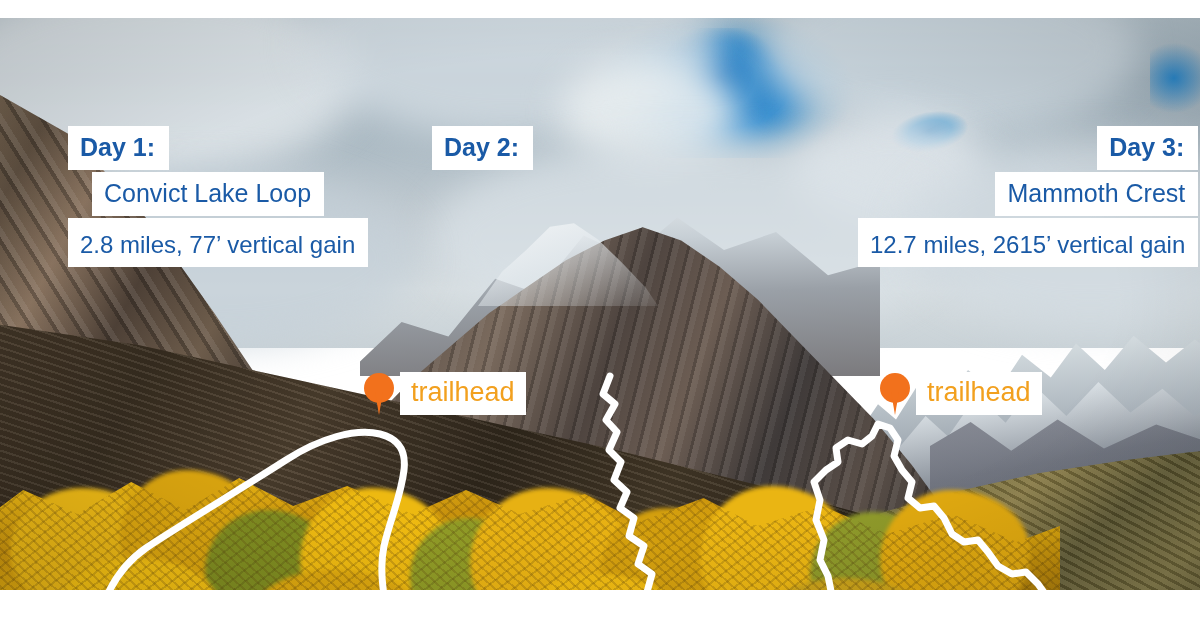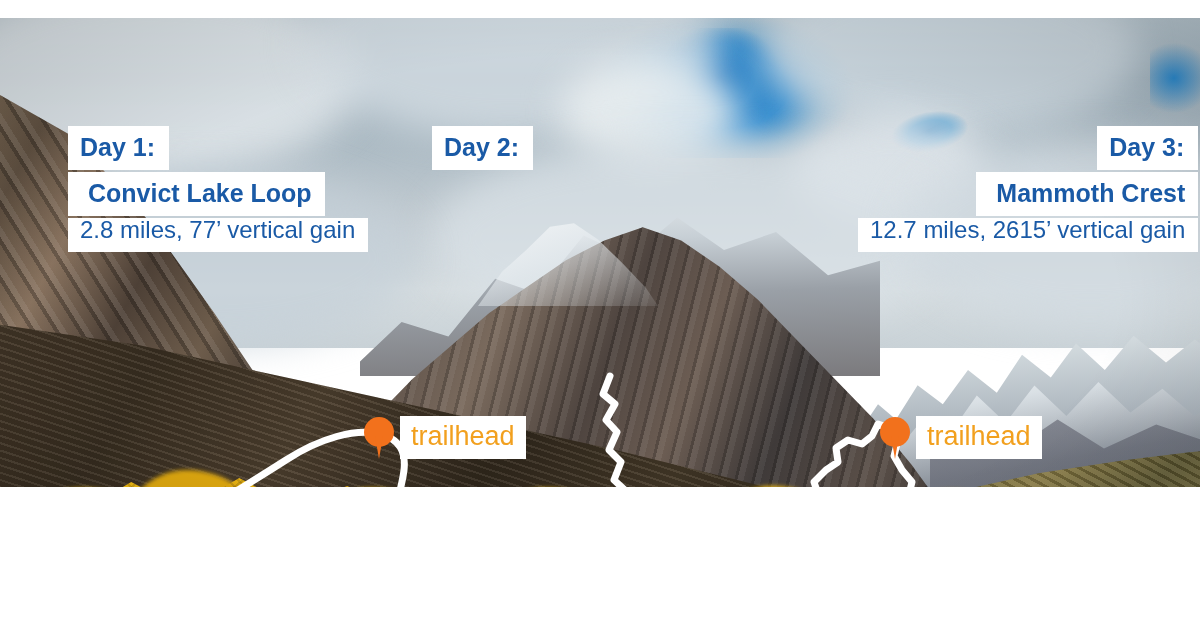--- a/index.html
+++ b/index.html
@@ -1,20 +1,20 @@
 <!DOCTYPE html>
 <html><head>
 <meta charset="utf-8">
 <style>
   html,body{margin:0;padding:0;background:#fff;}
   body{width:1200px;height:630px;overflow:hidden;font-family:"Liberation Sans",sans-serif;}
 
   #poster{
     position:relative;
-    width:1200px;height:487px;
+    width:1200px;height:590px;
     overflow:hidden;
     background:#ffffff;
   }
 
   
   #photo{
     position:absolute;left:0;top:18px;width:1200px;height:612px;
     overflow:hidden;
   }
   .layer{position:absolute;}
@@ -183,31 +183,32 @@
     background:#ffffff;
     color:#1a5aa6;
     white-space:nowrap;
     line-height:1;
   }
   .lbl-day{
     font-size:25px;font-weight:bold;
     padding:9px 14px 10px 12px;
   }
   .lbl-name{
-    font-size:25px;font-weight:bold;
-    padding:9px 13px 10px 20px;
+    font-size:25px;font-weight:normal;
+    padding:9px 13px 10px 12px;
+    margin-left:24px;
   }
   .lbl-stats{
     font-size:24px;font-weight:normal;
-    padding:0 13px 10px 12px;
+    padding:15px 13px 10px 12px;
   }
   .row{margin-bottom:2px;}
 
   
-  .pin-group{position:absolute;display:flex;align-items:center;margin-top:44px;}
+  .pin-group{position:absolute;display:flex;align-items:center;}
   .pin{
     position:relative;width:30px;height:42px;flex:none;
   }
   .pin .head{
     position:absolute;left:0;top:0;width:30px;height:30px;border-radius:50%;
     background:#f2711c;
   }
   .pin .tip{
     position:absolute;left:11px;top:19px;width:0;height:0;
     border-left:4px solid transparent;border-right:4px solid transparent;

